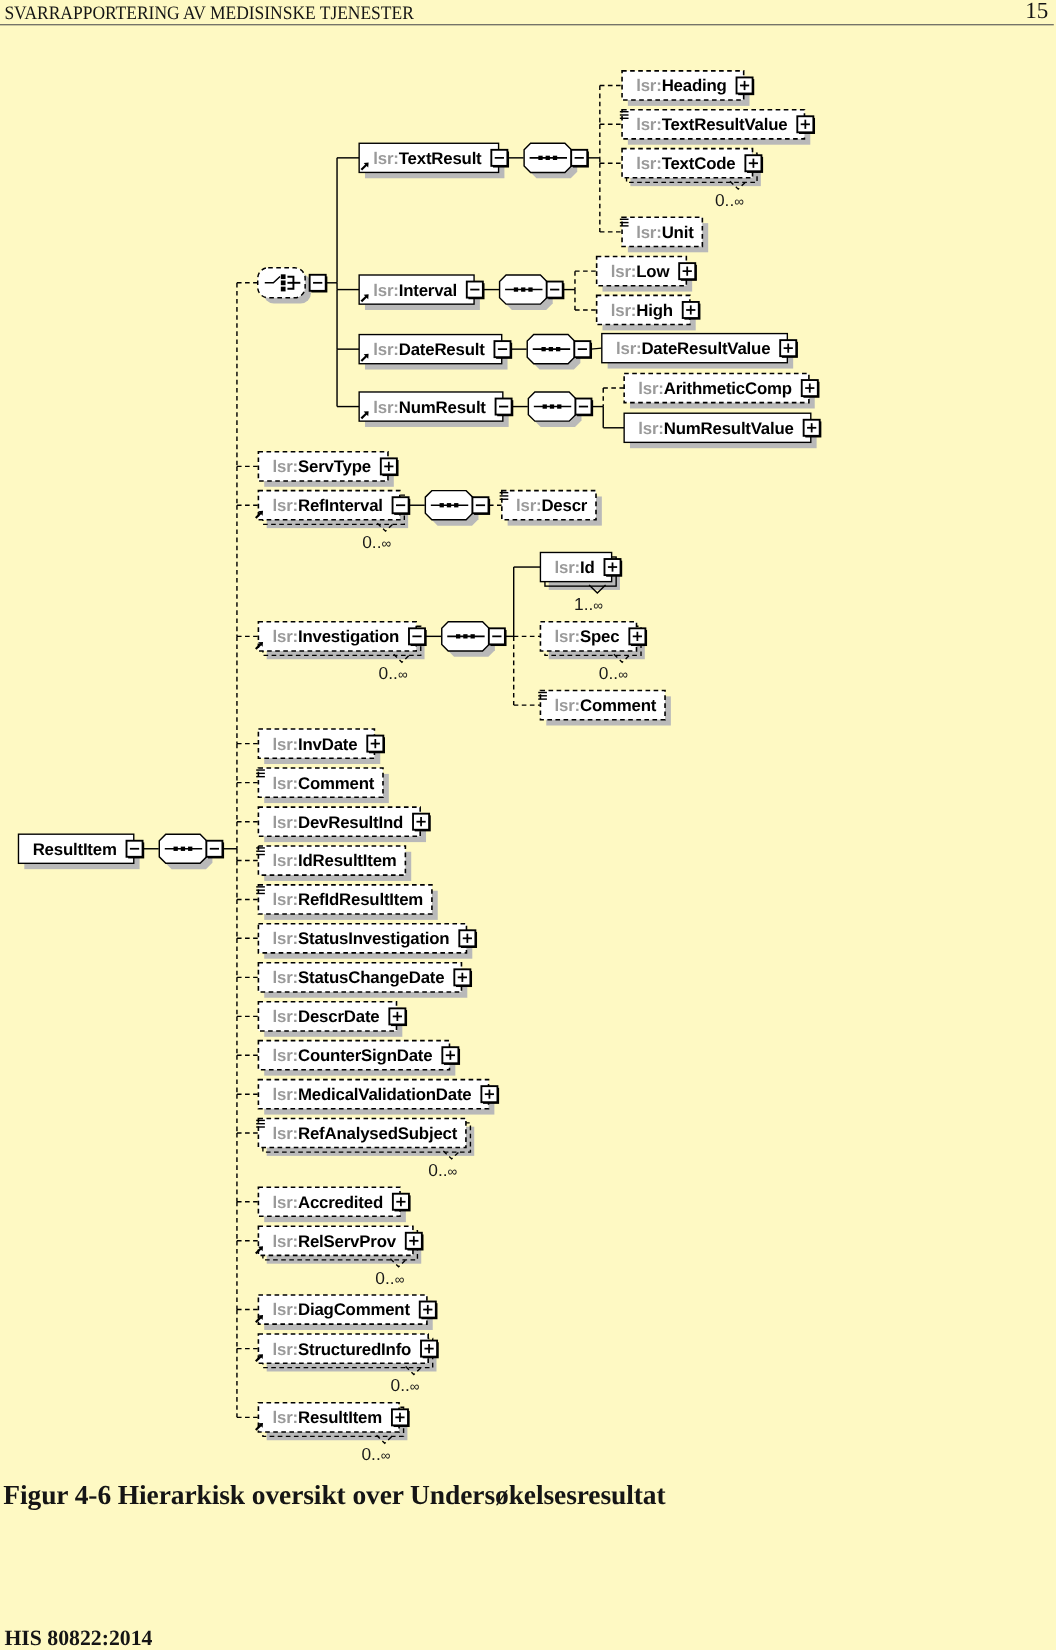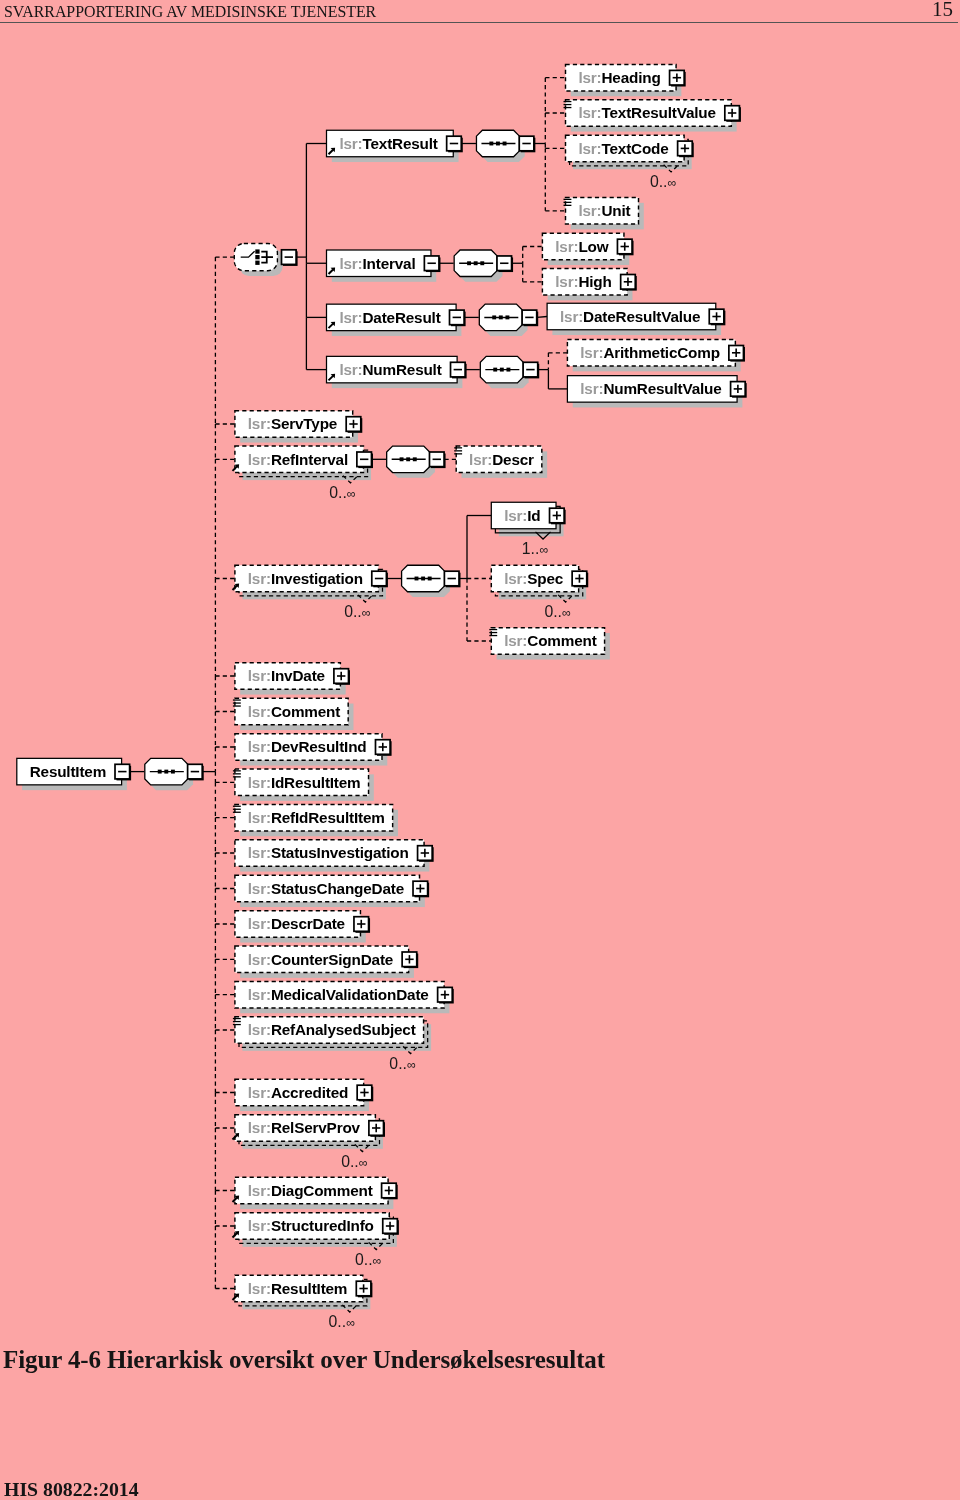--- a/index.html
+++ b/index.html
@@ -1,18 +1,18 @@
 <!DOCTYPE html>
 <html><head>
 <meta charset="utf-8">
 <title>XSD diagram page</title>
 <style>
   html,body{margin:0;padding:0;background:#fff;}
   body{width:960px;height:1500px;font-family:"Liberation Serif",serif;}
-  #page{position:relative;width:960px;height:1500px;overflow:hidden;background:#fca5a5;}
+  #page{position:relative;width:960px;height:1500px;overflow:hidden;background:#fef9c3;}
   .hdr{position:absolute;left:0;top:0;width:960px;}
   .hdr-title{position:absolute;left:4px;top:2px;font-family:"Liberation Serif",serif;font-size:17.3px;letter-spacing:-0.03px;color:#151515;transform:scaleX(0.921);transform-origin:0 0;}
   .hdr-page{position:absolute;right:7px;top:-3px;font-family:"Liberation Serif",serif;font-size:21px;color:#151515;}
   .hdr-rule{position:absolute;left:0;top:21.5px;width:958px;height:1.7px;background:#545454;}
   .ftr-left{position:absolute;left:4px;top:1477.5px;font-family:"Liberation Serif",serif;font-weight:bold;font-size:19.8px;color:#151515;text-align:right;}
   .ftr-right{position:absolute;right:7px;top:1516px;font-family:Liberation Mono, monospace;font-weight:normal;font-size:19.8px;color:#151515;}
   .caption{position:absolute;font-family:"Liberation Serif",serif;font-weight:bold;font-size:25px;color:#151515;letter-spacing:-0.1px;}
   #diagram{position:absolute;left:0;top:0;}
 </style>
 </head>

